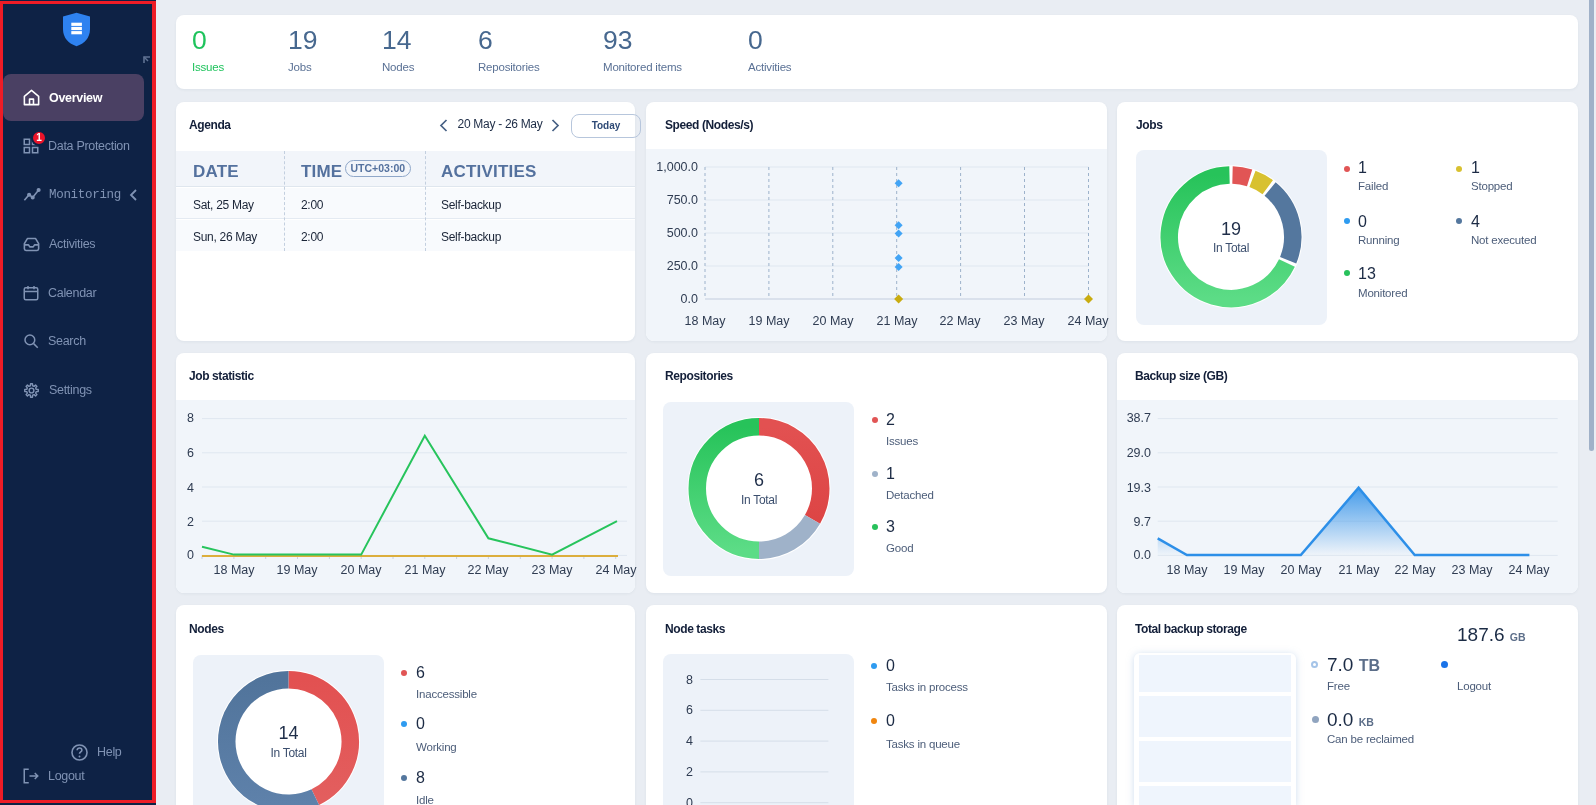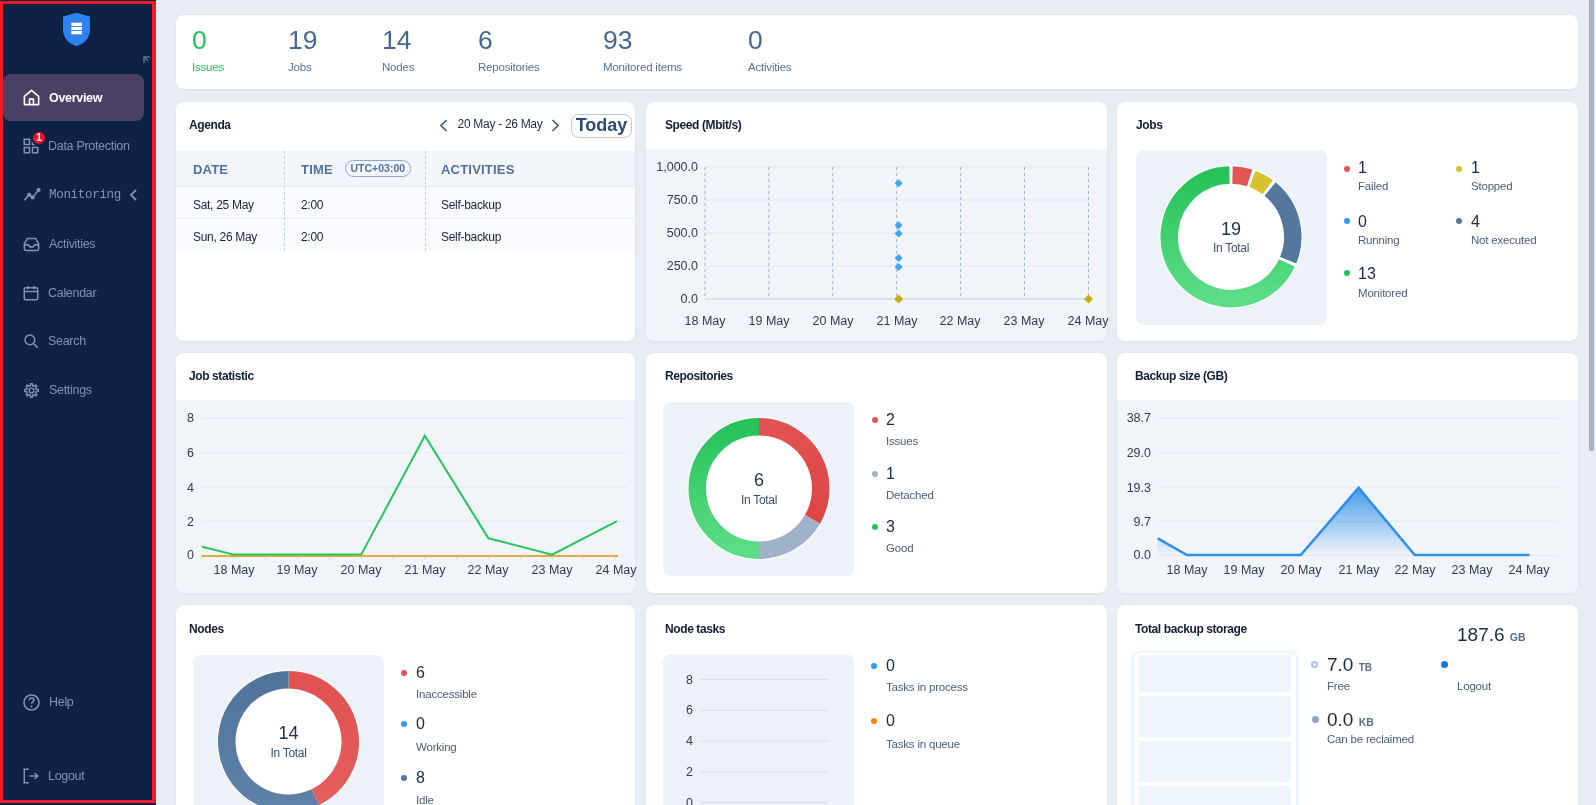--- a/index.html
+++ b/index.html
@@ -12,21 +12,21 @@
   .lbl { position:absolute; font-size:11.5px; letter-spacing:-0.2px; color:#5a7195; line-height:12px; }
   .legnum { position:absolute; font-size:16px; color:#1c2b45; line-height:16px; }
   .leglbl { position:absolute; font-size:11.5px; letter-spacing:-0.2px; color:#4c5d79; line-height:12px; }
   .dot { position:absolute; border-radius:50%; width:6px; height:6px; }
   .menu-item { position:absolute; left:3px; width:150px; height:48px; color:#8093b4; font-size:12.5px; letter-spacing:-0.3px; display:flex; align-items:center; white-space:nowrap; }
   .menu-item svg { margin-left:19px; flex:0 0 auto; }
   .menu-item .mtxt { margin-left:8px; }
   .ylab { position:absolute; font-size:12.5px; color:#2f3c52; text-align:right; line-height:13px; }
   .xlab { position:absolute; font-size:12.5px; color:#2f3c52; text-align:center; line-height:13px; width:50px; }
   .cell { position:absolute; font-size:12px; letter-spacing:-0.3px; color:#1a2437; }
-  .thead { position:absolute; font-size:13px; font-weight:bold; color:#54719e; letter-spacing:0.2px; }
+  .thead { position:absolute; font-size:17px; font-weight:bold; color:#54719e; letter-spacing:0.2px; }
 </style>
 </head>
 <body>
 
 <div class="abs" style="left:0;top:0;width:156px;height:805px;background:#0e2245;"></div>
 <div class="abs" style="left:0;top:1px;width:156px;height:802px;border:3px solid #ee1c26;border-right-width:4px;"></div>
 
 <svg class="abs" style="left:62px;top:12px;" width="29" height="35" viewBox="0 0 29 35">
   <path d="M14.5 0.8 L28 4.6 L28 17 C28 26 22.5 31.5 14.5 34.3 C6.5 31.5 1 26 1 17 L1 4.6 Z" fill="#2e82f0"></path>
   <rect x="9.3" y="10.7" width="10.6" height="3.2" fill="#fff"></rect>
@@ -90,21 +90,21 @@
     </svg>
   <span class="mtxt">Search</span>
 </div>
 <div class="menu-item" style="top:366px;">
   <svg width="19" height="19" viewBox="0 0 24 24" fill="none" stroke="#8093b4" stroke-width="1.8" stroke-linejoin="round">
       <circle cx="12" cy="12" r="3"></circle>
       <path d="M 18.04 10.61 L 20.52 10.80 L 20.52 13.20 L 18.04 13.39 L 17.26 15.29 L 18.87 17.18 L 17.18 18.87 L 15.29 17.26 L 13.39 18.04 L 13.20 20.52 L 10.80 20.52 L 10.61 18.04 L 8.71 17.26 L 6.82 18.87 L 5.13 17.18 L 6.74 15.29 L 5.96 13.39 L 3.48 13.20 L 3.48 10.80 L 5.96 10.61 L 6.74 8.71 L 5.13 6.82 L 6.82 5.13 L 8.71 6.74 L 10.61 5.96 L 10.80 3.48 L 13.20 3.48 L 13.39 5.96 L 15.29 6.74 L 17.18 5.13 L 18.87 6.82 L 17.26 8.71 Z"></path>
     </svg>
   <span class="mtxt">Settings</span>
 </div>
-<div class="menu-item" style="top:678px;">
+<div class="menu-item" style="top:728px;padding-left:48px;">
   <svg width="19" height="19" viewBox="0 0 24 24" fill="none" stroke="#8093b4" stroke-width="2">
       <circle cx="12" cy="12" r="9.5"></circle>
       <path d="M9 9.2 C9 7.4 10.3 6.3 12 6.3 C13.7 6.3 15 7.5 15 9 C15 11.2 12 11.3 12 13.6"></path>
       <circle cx="12" cy="17" r="1.2" fill="#8093b4" stroke="none"></circle>
     </svg>
   <span class="mtxt">Help</span>
 </div>
 <div class="menu-item" style="top:752px;">
   <svg width="18" height="18" viewBox="0 0 24 24" fill="none" stroke="#8093b4" stroke-width="2">
       <path d="M9 3 L3 3 L3 21 L9 21"></path>
@@ -129,41 +129,41 @@
 
 <div class="card" style="left:176px;top:102px;width:459px;height:239px;"></div>
 <div class="ctitle" style="left:189px;top:118px;">Agenda</div>
 <svg class="abs" style="left:438px;top:118px;" width="11" height="15" viewBox="0 0 11 15" fill="none" stroke="#466084" stroke-width="1.7">
     <path d="M8.5 2 L3 7.5 L8.5 13"></path>
   </svg>
 <div class="abs" style="left:446px;top:117px;width:108px;text-align:center;font-size:12px;letter-spacing:-0.3px;color:#1c2b45;white-space:nowrap;">20 May - 26 May</div>
 <svg class="abs" style="left:550px;top:118px;" width="11" height="15" viewBox="0 0 11 15" fill="none" stroke="#466084" stroke-width="1.7">
     <path d="M2.5 2 L8 7.5 L2.5 13"></path>
   </svg>
-<div class="abs" style="left:571px;top:113.5px;width:61px;height:24px;border:1.5px solid #b7c6dc;border-radius:8px;font-size:18px;font-weight:bold;color:#2e4a76;text-align:center;line-height:21px;">Today</div>
+<div class="abs" style="left:571px;top:113.5px;width:70px;height:24px;border:1.5px solid #b7c6dc;border-radius:8px;font-size:10px;font-weight:bold;color:#2e4a76;text-align:center;line-height:21px;">Today</div>
 
 <div class="abs" style="left:176px;top:151px;width:459px;height:36px;background:#f2f5fa;border-bottom:1px solid #dfe6ee;"></div>
 <div class="abs" style="left:176px;top:188px;width:459px;height:31px;background:#f8fafd;border-bottom:1px solid #e4eaf2;"></div>
 <div class="abs" style="left:176px;top:220px;width:459px;height:31px;background:#f8fafd;"></div>
 <div class="abs" style="left:284px;top:151px;width:0;height:100px;border-left:1px dashed #c3cfdf;"></div>
 <div class="abs" style="left:425px;top:151px;width:0;height:100px;border-left:1px dashed #c3cfdf;"></div>
 <div class="thead" style="left:193px;top:162px;">DATE</div>
 <div class="thead" style="left:301px;top:162px;">TIME</div>
 <div class="abs" style="left:345px;top:160px;height:17px;padding:0 4.5px;border:1px solid #8fa7c9;border-radius:9px;font-size:10.5px;font-weight:bold;color:#54719e;line-height:15px;">UTC+03:00</div>
 <div class="thead" style="left:441px;top:162px;">ACTIVITIES</div>
 <div class="cell" style="left:193px;top:197.5px;">Sat, 25 May</div>
 <div class="cell" style="left:301px;top:197.5px;">2:00</div>
 <div class="cell" style="left:441px;top:197.5px;">Self-backup</div>
 <div class="cell" style="left:193px;top:229.5px;">Sun, 26 May</div>
 <div class="cell" style="left:301px;top:229.5px;">2:00</div>
 <div class="cell" style="left:441px;top:229.5px;">Self-backup</div>
 
 <div class="card" style="left:646px;top:102px;width:461px;height:239px;"></div>
 <div class="abs" style="left:646px;top:149px;width:461px;height:192px;background:#f1f5fa;border-radius:0 0 8px 8px;"></div>
-<div class="ctitle" style="left:665px;top:118px;">Speed (Mbit/s)</div>
+<div class="ctitle" style="left:665px;top:118px;">Speed (Nodes/s)</div>
 <svg class="abs" style="left:646px;top:149px;" width="461" height="192" viewBox="0 0 461 192">
   <g stroke="#dfe7f0" stroke-width="1">
     <line x1="59" y1="18" x2="442.5" y2="18"></line>
       <line x1="59" y1="51" x2="442.5" y2="51"></line>
     <line x1="59" y1="84" x2="442.5" y2="84"></line>
       <line x1="59" y1="117" x2="442.5" y2="117"></line>
   </g>
   <g stroke="#9db2cb" stroke-width="1" stroke-dasharray="3,3">
     <line x1="59" y1="18" x2="59" y2="150"></line>
       <line x1="122.9" y1="18" x2="122.9" y2="150"></line>
@@ -401,21 +401,21 @@
 <div class="leglbl" style="left:886px;top:737.5px;">Tasks in queue</div>
 
 <div class="card" style="left:1117px;top:605px;width:461px;height:240px;"></div>
 <div class="ctitle" style="left:1135px;top:622px;">Total backup storage</div>
 <div class="abs" style="left:1134px;top:652.5px;width:162px;height:153px;background:#fff;border-radius:6px 6px 0 0;box-shadow:0 1px 7px rgba(160,190,225,0.5);"></div>
 <div class="abs" style="left:1139px;top:654.5px;width:152px;height:37px;background:#eff5fd;"></div>
 <div class="abs" style="left:1139px;top:695.5px;width:152px;height:41px;background:#eff5fd;"></div>
 <div class="abs" style="left:1139px;top:740.5px;width:152px;height:41px;background:#eff5fd;"></div>
 <div class="abs" style="left:1139px;top:785.5px;width:152px;height:19.5px;background:#eff5fd;"></div>
 <div class="abs" style="left:1311px;top:660.5px;width:7px;height:7px;border-radius:50%;border:2px solid #a5c4e8;"></div>
-<div class="abs" style="left:1327px;top:654.5px;font-size:19px;line-height:19px;color:#1b2b45;">7.0 <span style="font-size:10px;font-weight:bold;color:#5c6e89;">TB</span></div>
+<div class="abs" style="left:1327px;top:654.5px;font-size:19px;line-height:19px;color:#1b2b45;">7.0 <span style="font-size:16px;font-weight:bold;color:#5c6e89;">TB</span></div>
 <div class="leglbl" style="left:1327px;top:679.5px;">Free</div>
 <div class="abs" style="left:1312px;top:715.5px;width:7px;height:7px;border-radius:50%;background:#90a4bf;"></div>
 <div class="abs" style="left:1327px;top:709.5px;font-size:19px;line-height:19px;color:#1b2b45;">0.0 <span style="font-size:10.5px;font-weight:bold;color:#5c6e89;">KB</span></div>
 <div class="leglbl" style="left:1327px;top:732.5px;">Can be reclaimed</div>
 <div class="abs" style="left:1441px;top:661px;width:7px;height:7px;border-radius:50%;background:#1a73e8;"></div>
 <div class="abs" style="left:1457px;top:621px;font-size:19px;line-height:28px;color:#1b2b45;">187.6 <span style="font-size:10.5px;font-weight:bold;color:#5c6e89;">GB</span></div>
 <div class="leglbl" style="left:1457px;top:679.5px;">Logout</div>
 
 <div class="abs" style="left:1589px;top:0;width:4.5px;height:451px;background:#a0b1c8;border-radius:0 0 3px 3px;"></div>
 

